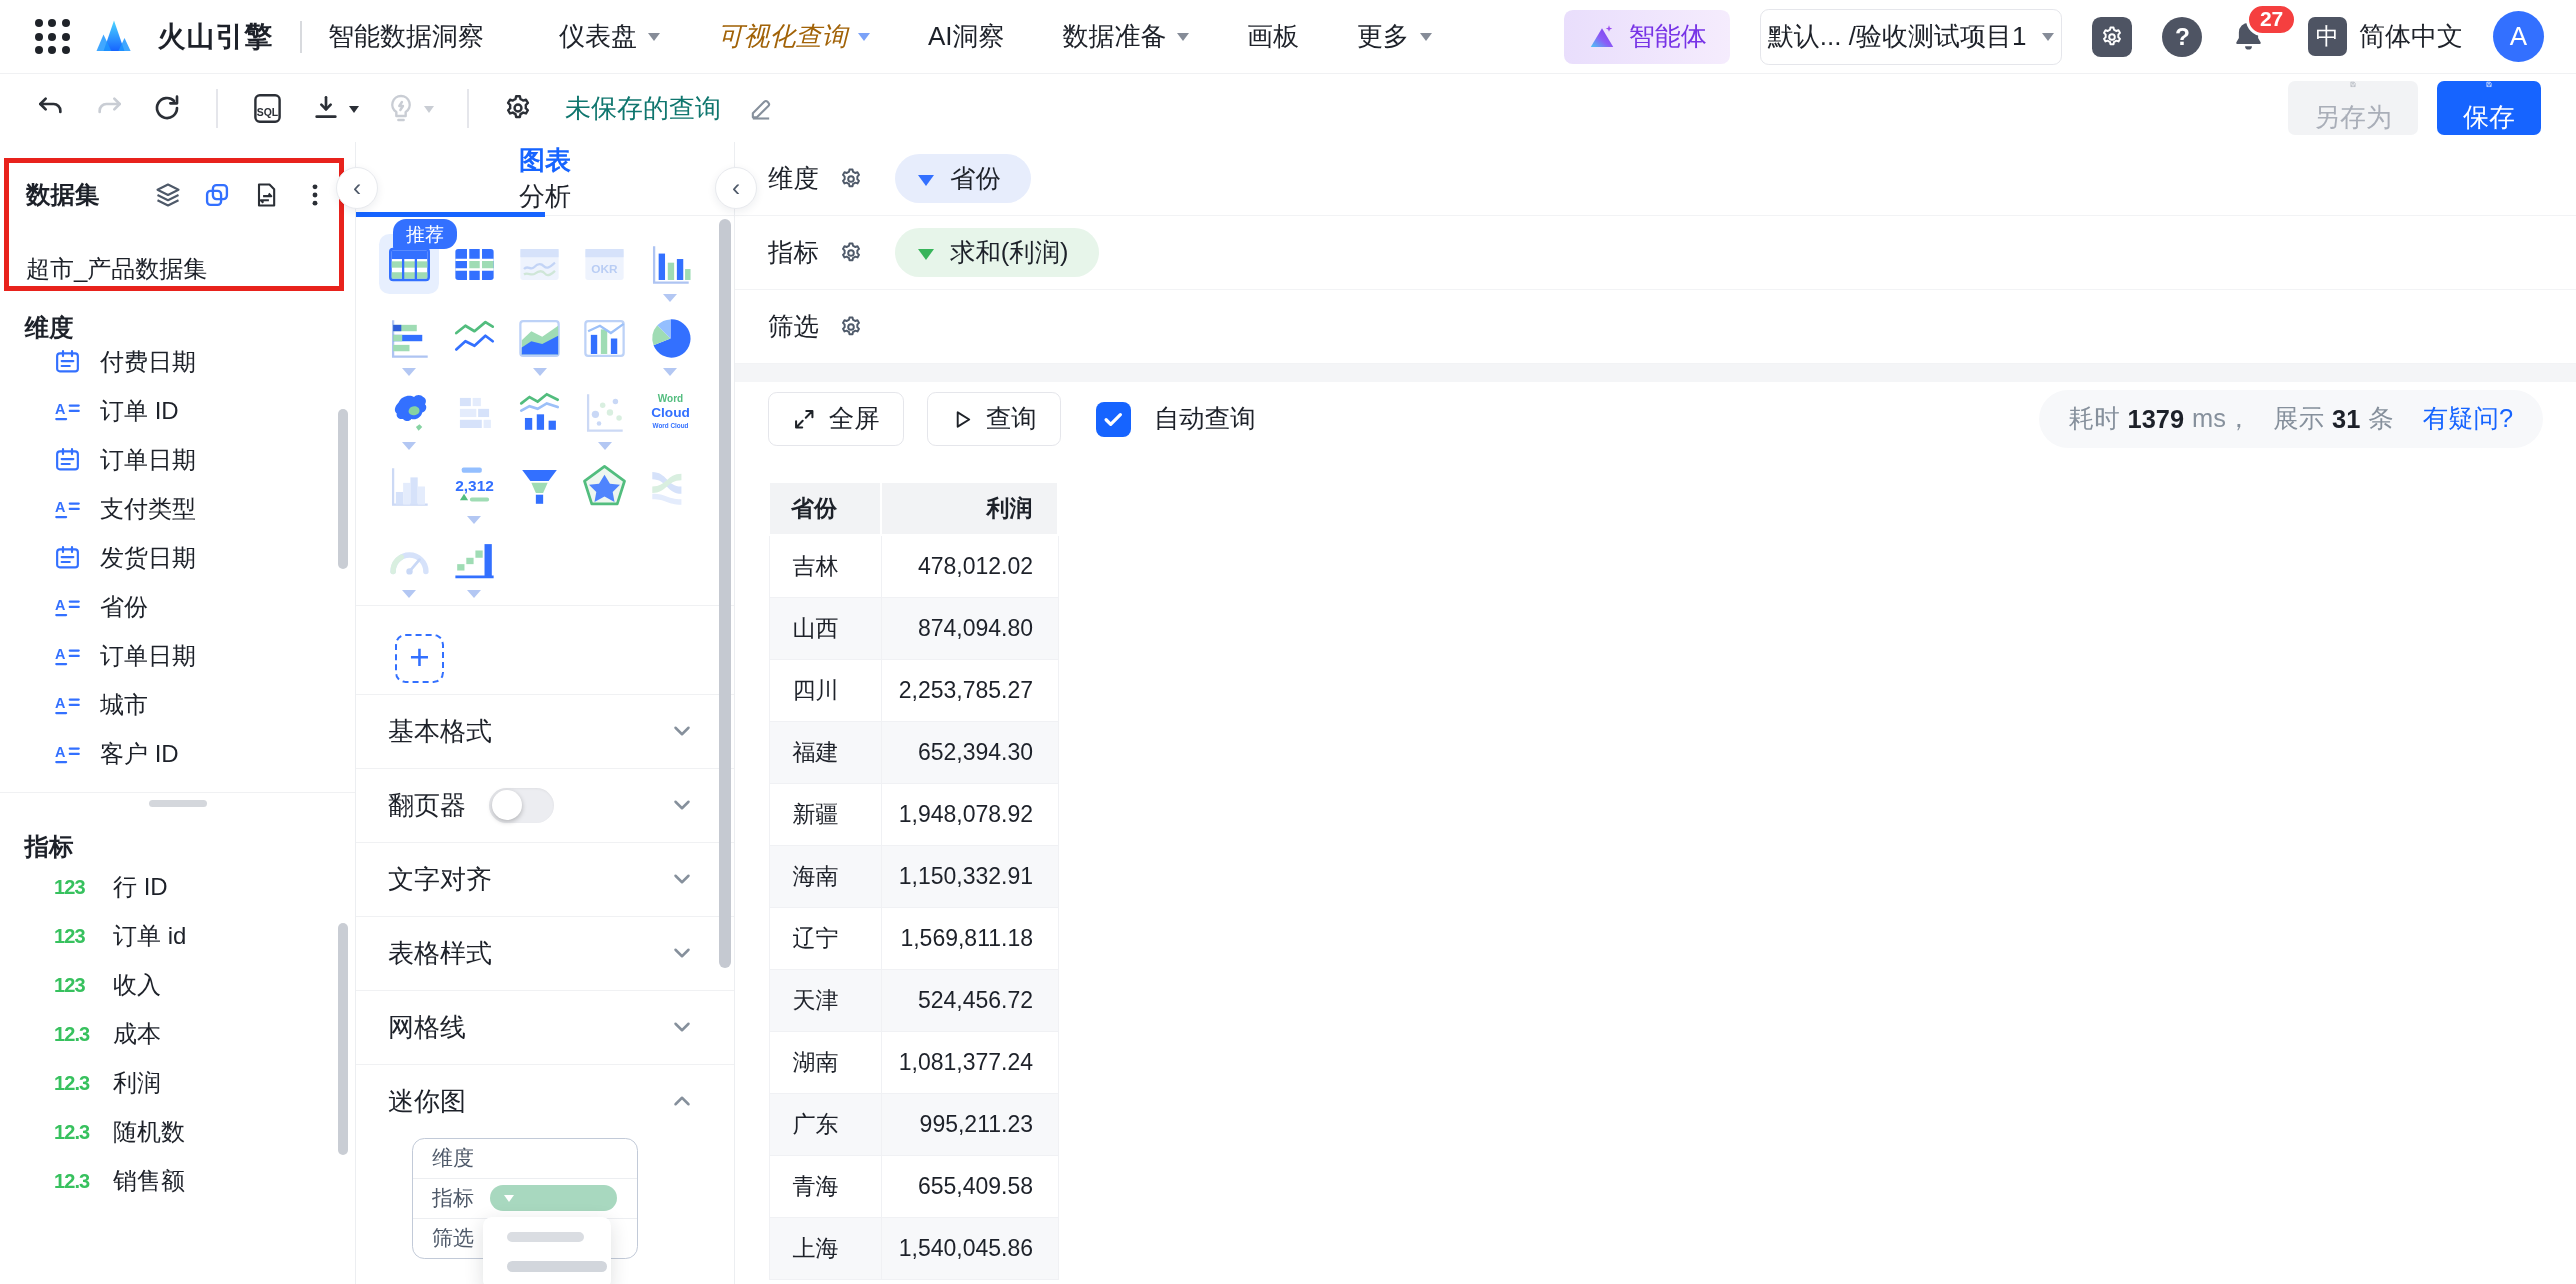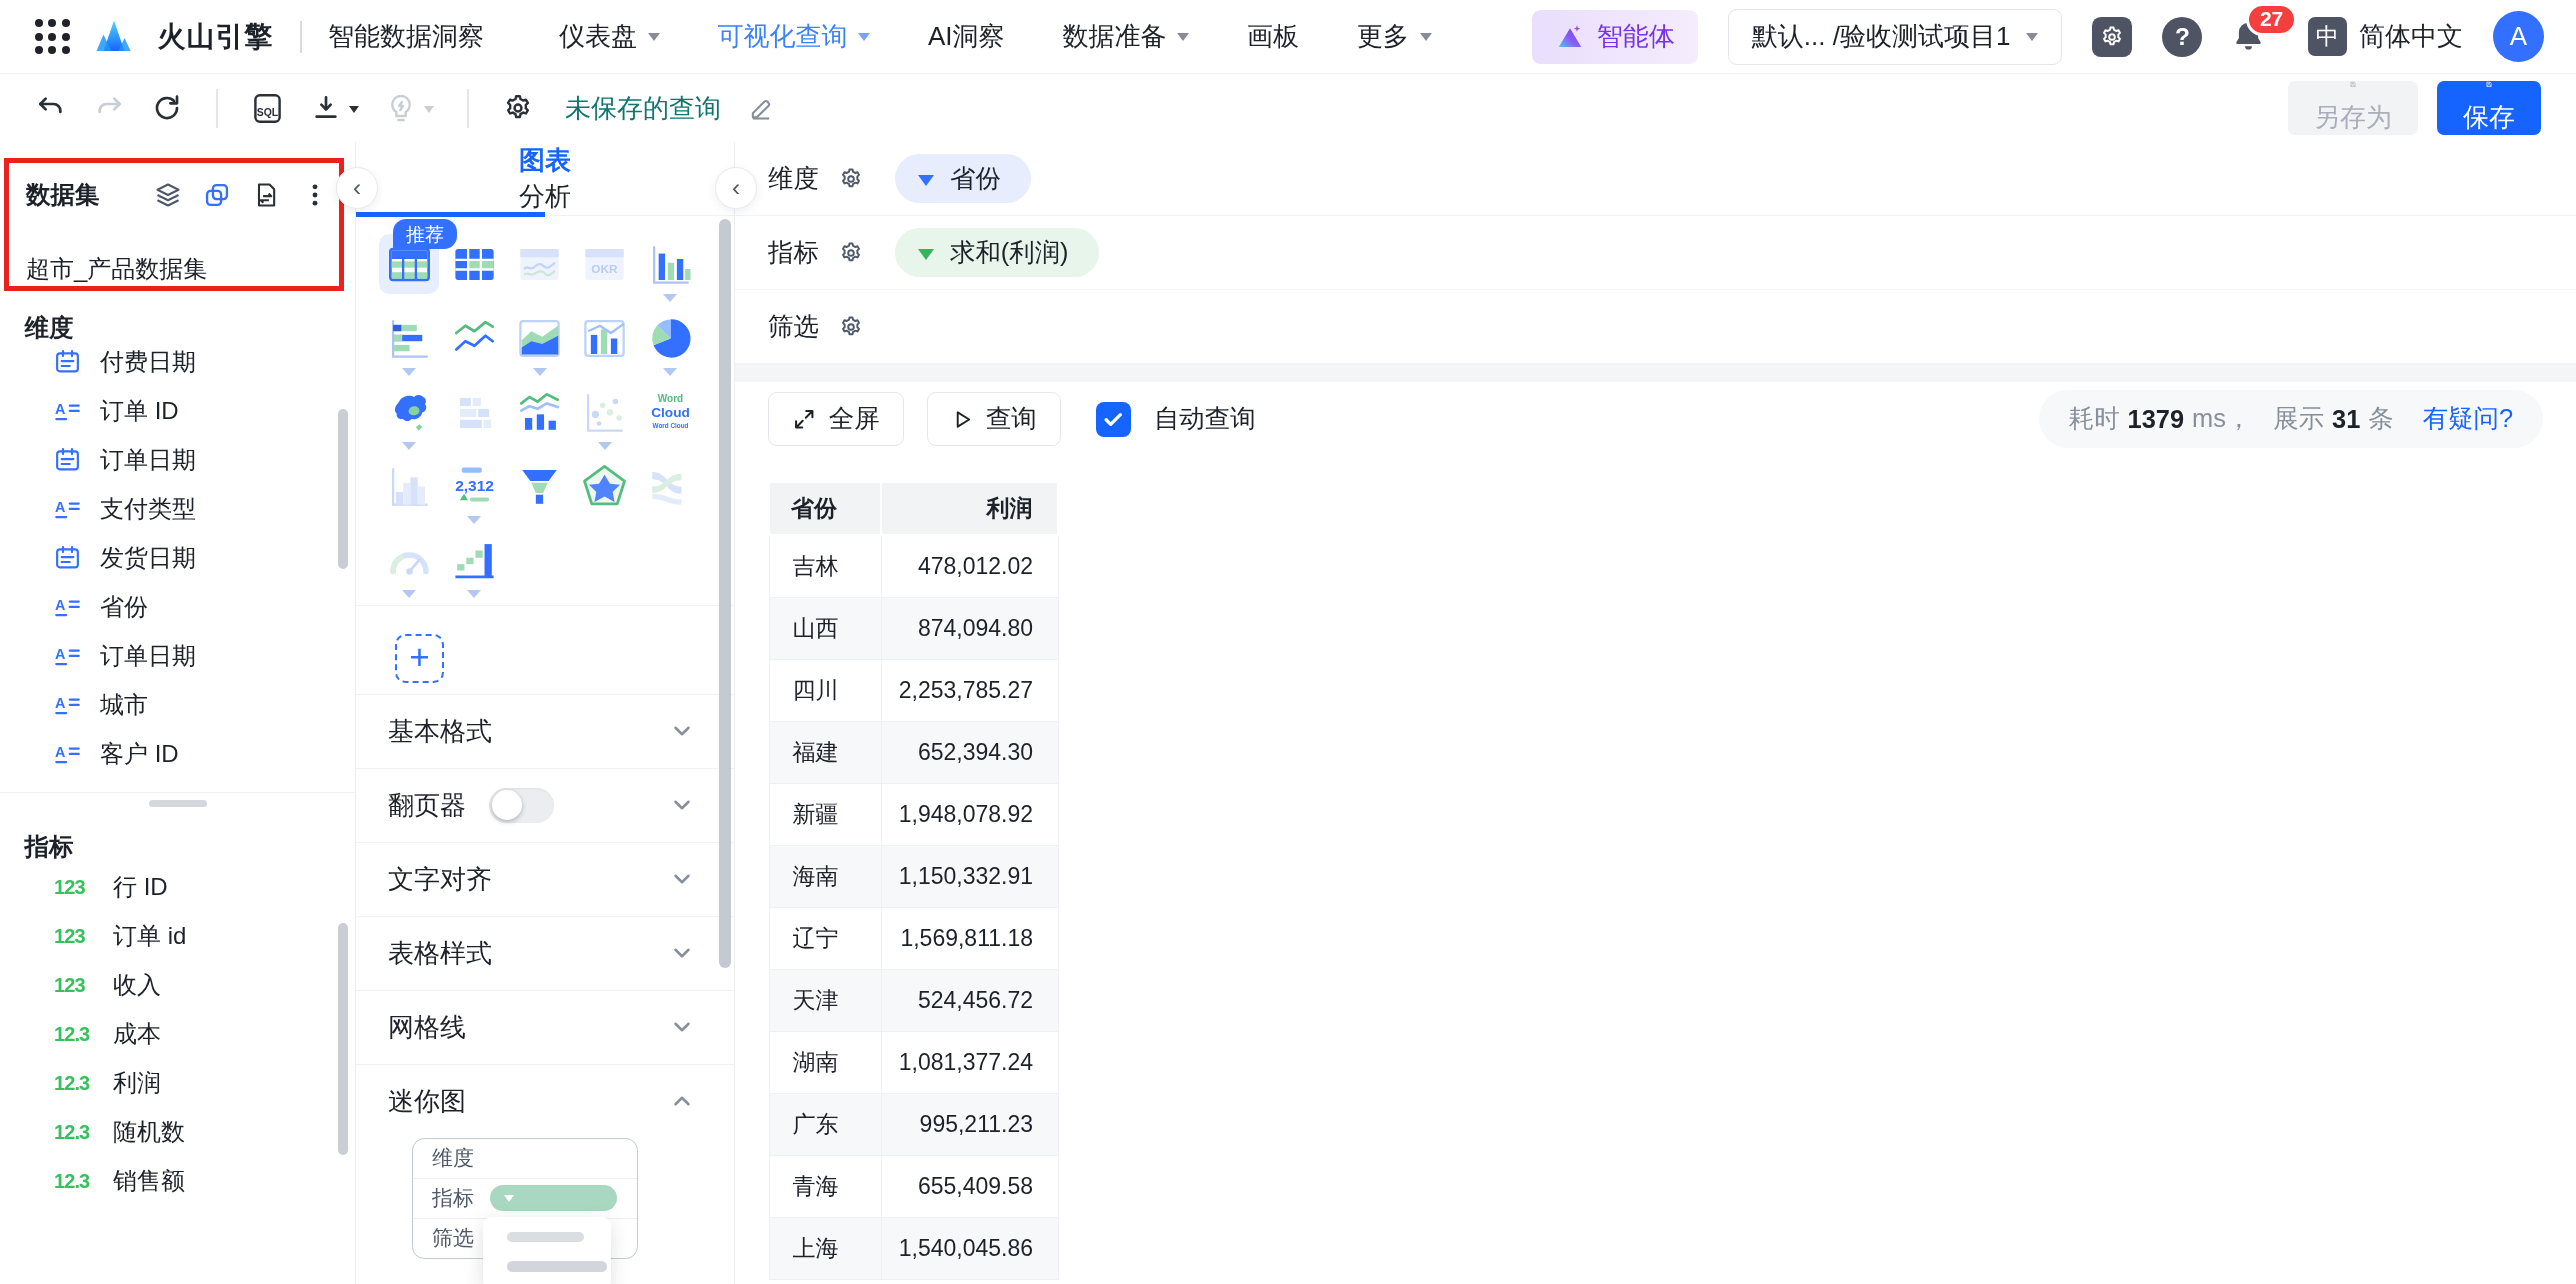--- a/index.html
+++ b/index.html
@@ -9,26 +9,26 @@
   
   .navbar{height:74px;display:flex;align-items:center;padding:0 32px 0 35px;border-bottom:1.8px solid #f0f1f3;box-sizing:border-box;}
   .nav-left{display:flex;align-items:center;gap:23px;}
   .waffle{display:grid;grid-template-columns:repeat(3,8px);grid-gap:5.3px;cursor:pointer;}
   .waffle i{width:8px;height:8px;border-radius:50%;background:#1f2329;}
   .brand{font-size:28px;font-weight:bold;letter-spacing:0.9px;}
   .v-div{width:1.8px;height:32px;background:#d8dade;margin:0 3.5px;}
   .product{font-size:26px;}
   .nav-menu{display:flex;align-items:center;gap:58px;margin-left:75px;font-size:26px;}
   .nav-item{display:flex;align-items:center;gap:10.5px;cursor:pointer;white-space:nowrap;}
-  .nav-item.active{color:#3b82f6;}
+  .nav-item.active{color:#a16207;font-style:italic;}
   .caret-dn{width:0;height:0;border:6.1px solid transparent;border-top:8px solid #868c98;margin-top:7px;}
   .nav-item.active .caret-dn{border-top-color:#7ba2f8;}
   .nav-right{margin-left:auto;display:flex;align-items:center;gap:30px;}
   .agent-btn{display:flex;align-items:center;gap:12.3px;height:54px;padding:0 23px;border:none;border-radius:8.8px;background:linear-gradient(90deg,#e9defc,#f5ecfd);color:#7733e6;font-size:26px;font-family:inherit;cursor:pointer;}
-  .project-select{display:flex;align-items:center;gap:16px;height:54px;padding:0 23px;border:1.8px solid #e5e6eb;border-radius:8.8px;font-size:26px;cursor:pointer;white-space:nowrap;}
+  .project-select{display:flex;align-items:center;gap:16px;height:54px;padding:0 7px;border:1.8px solid #e5e6eb;border-radius:8.8px;font-size:26px;cursor:pointer;white-space:nowrap;}
   .dk-sq{width:40px;height:40px;border-radius:8.8px;background:#4e5463;display:flex;align-items:center;justify-content:center;cursor:pointer;}
   .help-circle{width:40px;height:40px;border-radius:50%;background:#4e5463;color:#fff;font-size:24.5px;font-weight:bold;display:flex;align-items:center;justify-content:center;cursor:pointer;}
   .bell-wrap{position:relative;cursor:pointer;margin-right:12.3px;}
   .badge-red{position:absolute;top:-17.5px;left:14px;background:#f53f3f;color:#fff;font-size:21px;font-weight:bold;padding:1.8px 10.5px;border-radius:875px;border:3.5px solid #fff;}
   .lang{display:flex;align-items:center;gap:12.3px;font-size:26px;cursor:pointer;}
   .lang-sq{width:39px;height:39px;border-radius:7px;background:#4e5463;color:#fff;font-size:23px;display:flex;align-items:center;justify-content:center;}
   .avatar{width:51px;height:51px;border-radius:50%;background:#3370ff;color:#fff;font-size:26px;display:flex;align-items:center;justify-content:center;cursor:pointer;}
   
   .toolbar{height:68px;display:flex;align-items:center;padding:0 35px;gap:26px;box-sizing:border-box;}
   .tb-btn{display:flex;align-items:center;cursor:pointer;color:#2b2f36;}

